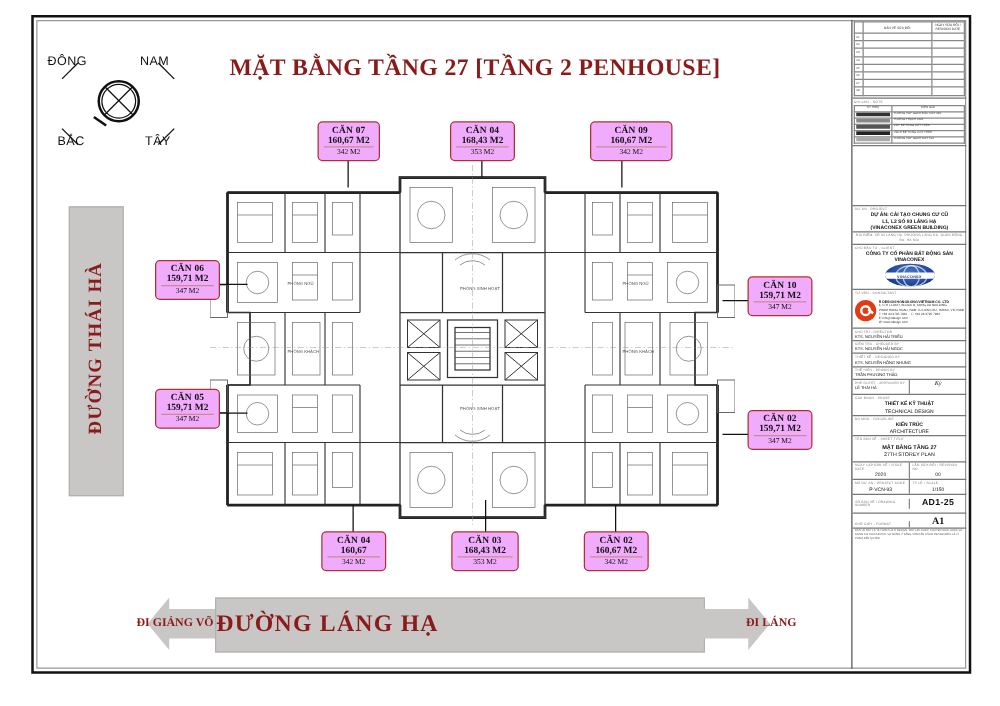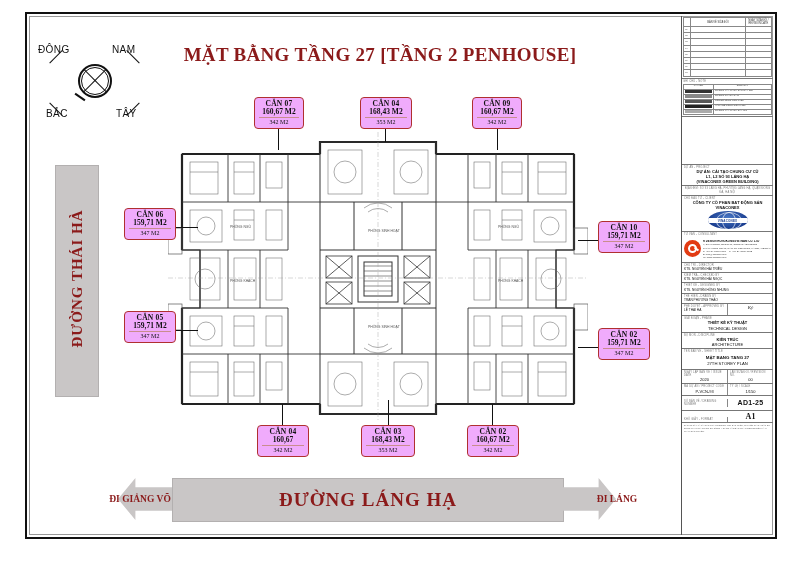--- a/index.html
+++ b/index.html
@@ -59,21 +59,21 @@
   .street-left-txt{
     position:absolute;left:-94px;top:104px;width:230px;text-align:center;
     transform:rotate(-90deg);font-family:"Liberation Serif", serif;
     font-weight:bold;font-size:15px;color:#8b1a1a;letter-spacing:1px;white-space:nowrap;
   }
   .street-bottom{
     position:absolute;left:172px;top:478px;width:390px;height:42px;
     background:#c9c6c6;border:1px solid #b3b0b0;
   }
   .street-bottom-txt{
-    position:absolute;left:0;top:10px;width:390px;text-align:center;
+    position:absolute;left:0;top:10px;width:390px;text-align:left;
     font-family:"Liberation Serif", serif;font-weight:bold;font-size:19px;
     color:#8b1a1a;letter-spacing:1px;white-space:nowrap;
   }
   .arrow-l{
     position:absolute;left:118px;top:478px;width:58px;height:42px;
     background:#c9c6c6;
     clip-path:polygon(0% 50%, 30% 0%, 30% 22%, 100% 22%, 100% 78%, 30% 78%, 30% 100%);
   }
   .arrow-r{
     position:absolute;left:558px;top:478px;width:58px;height:42px;
@@ -369,21 +369,21 @@
   </div>
 
   <div class="leader" style="left:385px;top:126px;width:1.2px;height:16px;"></div>
   <div class="callout" style="left:360px;top:97px;width:52px;">
     <span class="c-name">CĂN 04</span>
     <span class="c-a1">168,43 M2</span>
     <span class="c-a2">353 M2</span>
   </div>
 
   <div class="leader" style="left:497px;top:126px;width:1.2px;height:24px;"></div>
-  <div class="callout" style="left:472px;top:97px;width:50px;">
+  <div class="callout" style="left:472px;top:97px;width:66px;">
     <span class="c-name">CĂN 09</span>
     <span class="c-a1">160,67 M2</span>
     <span class="c-a2">342 M2</span>
   </div>
 
   <div class="leader" style="left:176px;top:227px;width:22px;height:1.2px;"></div>
   <div class="callout" style="left:124px;top:208px;width:52px;">
     <span class="c-name">CĂN 06</span>
     <span class="c-a1">159,71 M2</span>
     <span class="c-a2">347 M2</span>

